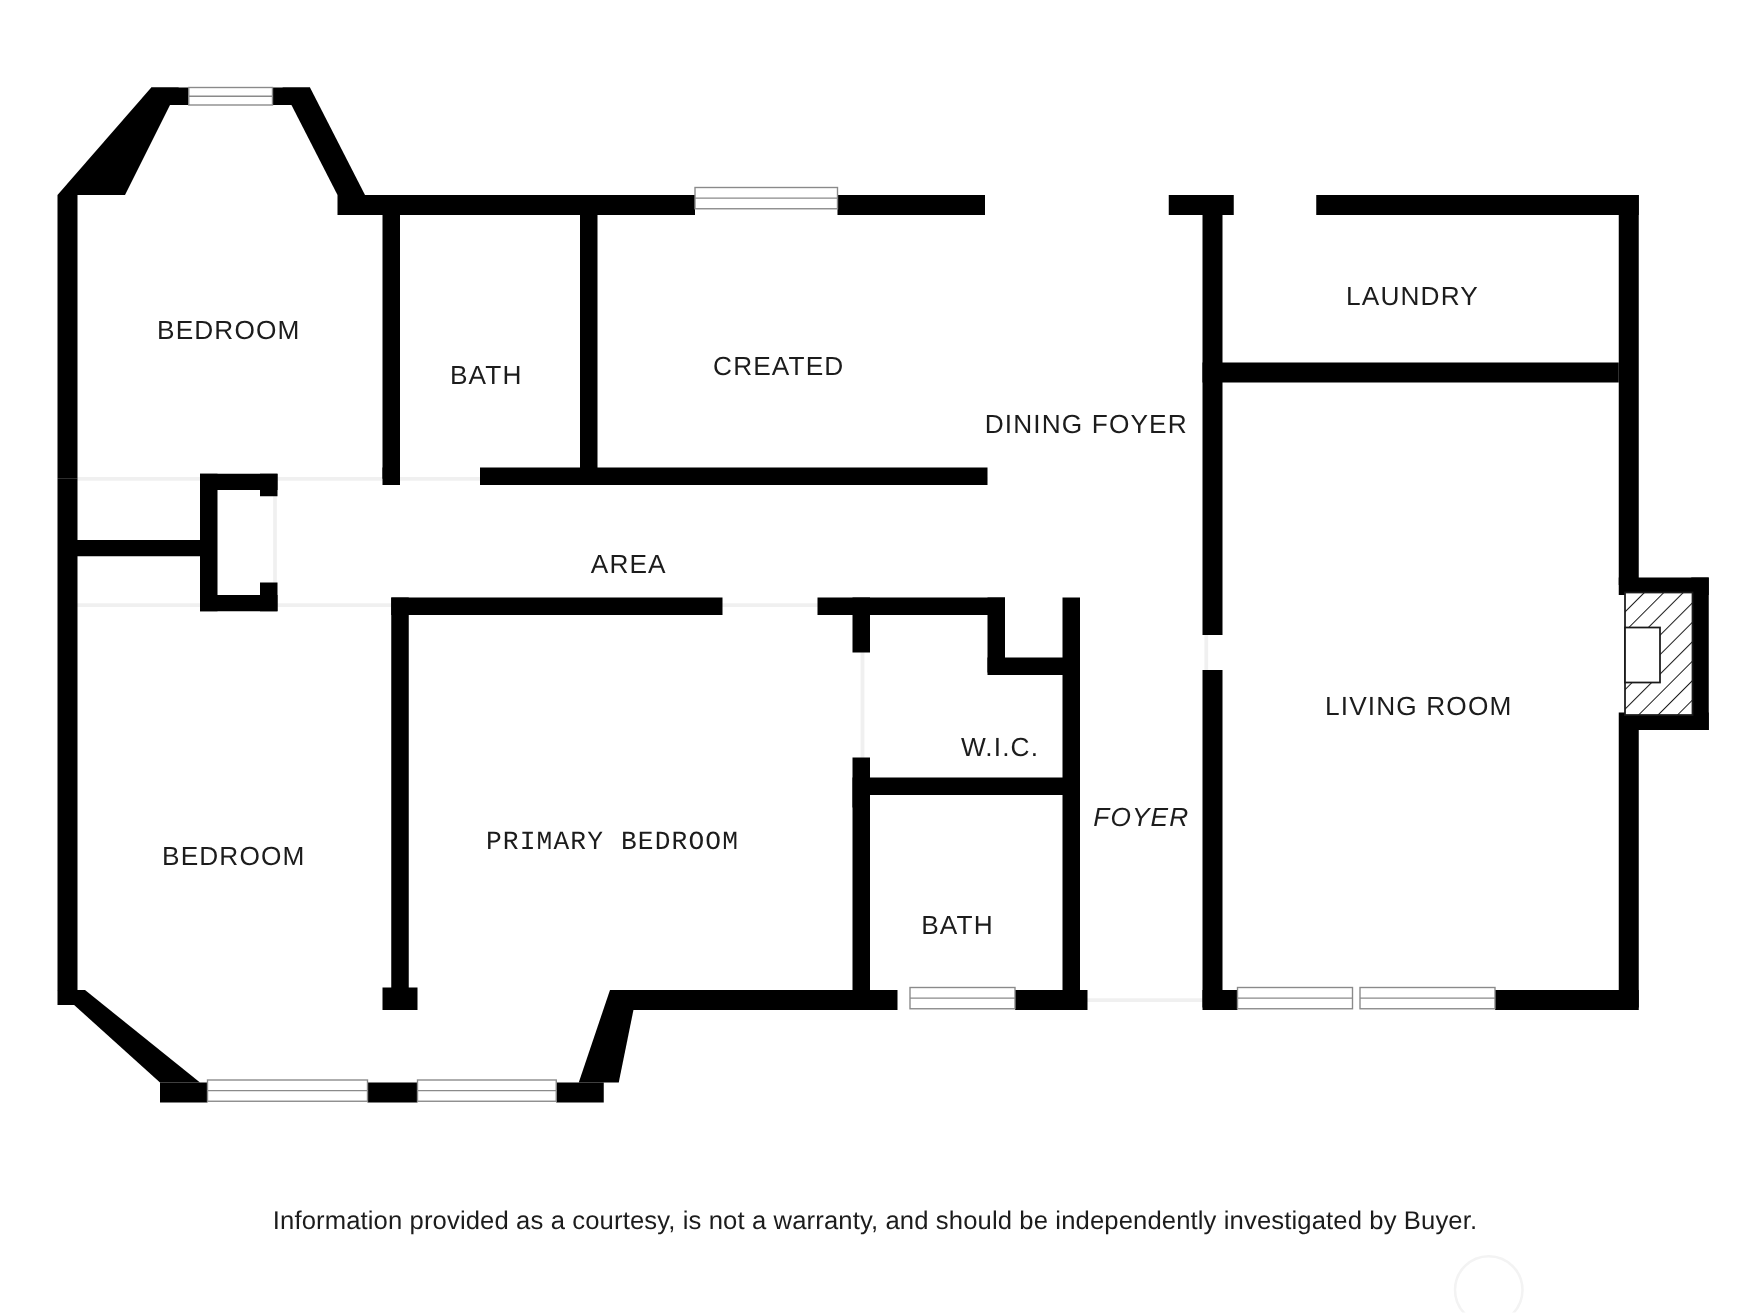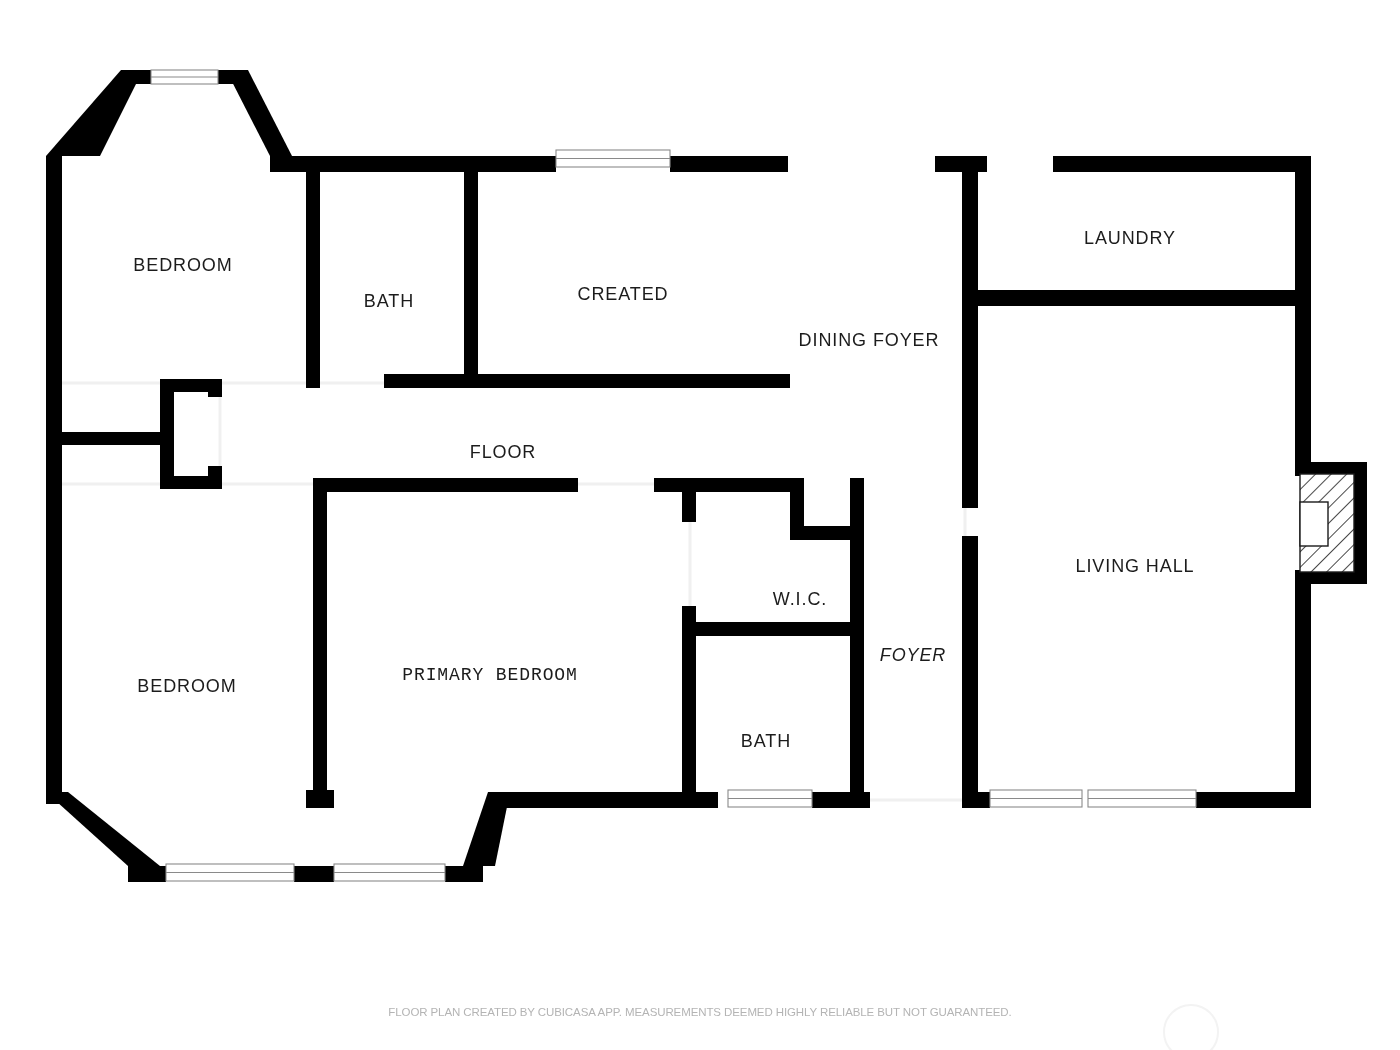--- a/index.html
+++ b/index.html
@@ -30,21 +30,21 @@
     left: 0;
     top: 0;
     width: 1400px;
     height: 1050px;
     display: block;
   }
 
   .room-label {
     position: absolute;
     font-family: "Liberation Sans", sans-serif;
-    font-size: 18px;
+    font-size: 21px;
     letter-spacing: 0.9px;
     color: #1c1c1c;
     white-space: nowrap;
     transform: translate(-50%, -50%);
     pointer-events: none;
     text-align: right;
   }
 
   .footer-block {
     position: absolute;
@@ -244,24 +244,24 @@
       <rect x="1300" y="474" width="54" height="98" fill="url(#hatch-fireplace)" stroke="#1a1a1a" stroke-width="1.4"></rect>
       <rect x="1300" y="502" width="28" height="44" fill="#ffffff" stroke="#1a1a1a" stroke-width="1.4"></rect>
     </g>
   </svg>
 
   <div class="room-label" style="left:183px; top:265px;">BEDROOM</div>
   <div class="room-label" style="left:389px; top:301px;">BATH</div>
   <div class="room-label" style="left:623px; top:294px;">CREATED</div>
   <div class="room-label" style="left:869px; top:340px;">DINING FOYER</div>
   <div class="room-label" style="left:1130px; top:238px;">LAUNDRY</div>
-  <div class="room-label" style="left:503px; top:452px;">FLOOR</div>
+  <div class="room-label" style="left:503px; top:452px;">AREA</div>
   <div class="room-label" style="left:800px; top:599px;">W.I.C.</div>
   <div class="room-label" style="left:913px; top:655px;font-style:italic;">FOYER</div>
-  <div class="room-label" style="left:1135px; top:566px;">LIVING HALL</div>
+  <div class="room-label" style="left:1135px; top:566px;">LIVING ROOM</div>
   <div class="room-label" style="left:187px; top:686px;">BEDROOM</div>
   <div class="room-label" style="left:490px; top:675px;font-family:Liberation Mono, monospace;">PRIMARY BEDROOM</div>
   <div class="room-label" style="left:766px; top:741px;">BATH</div>
 
   <div id="watermark-circle"></div>
-  <div class="footer-block" id="disclaimer-secondary">FLOOR PLAN CREATED BY CUBICASA APP. MEASUREMENTS DEEMED HIGHLY RELIABLE BUT NOT GUARANTEED.</div>
+  <div class="footer-block" id="disclaimer-primary">Information provided as a courtesy, is not a warranty, and should be independently investigated by Buyer.</div>
 
 </div>
 
 </body></html>

